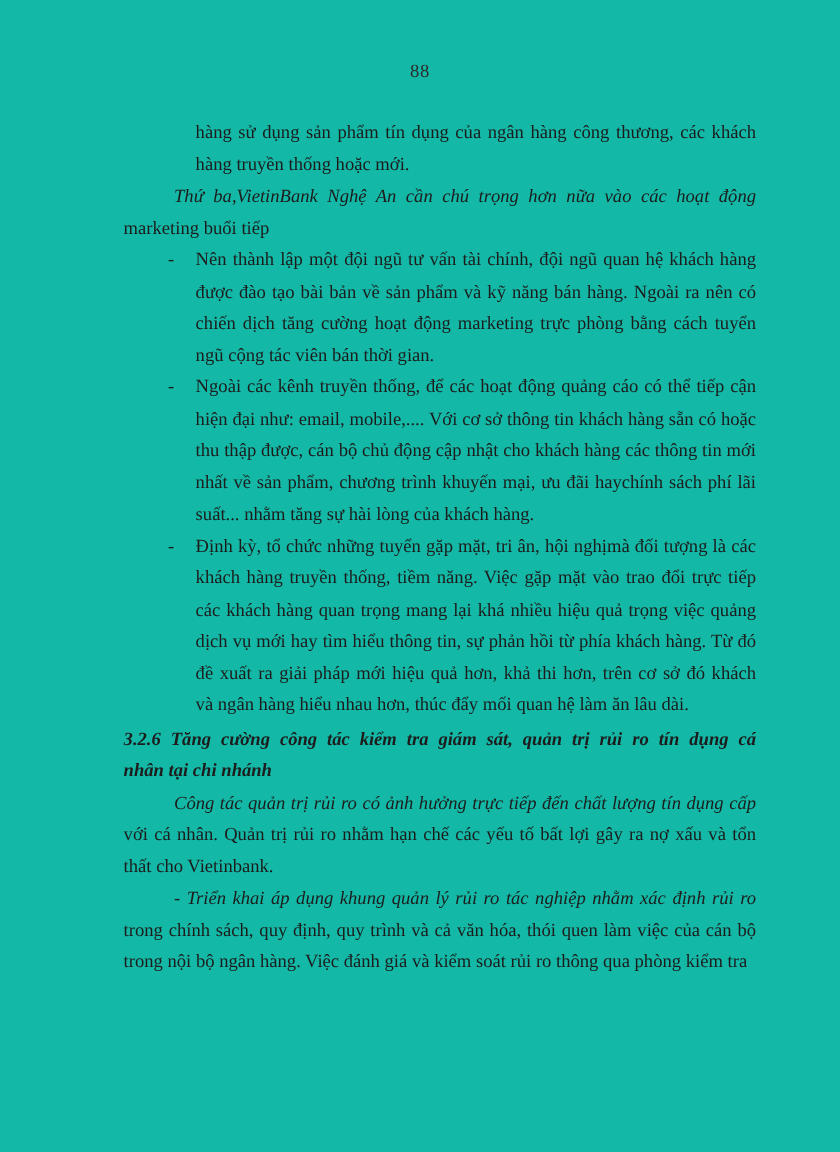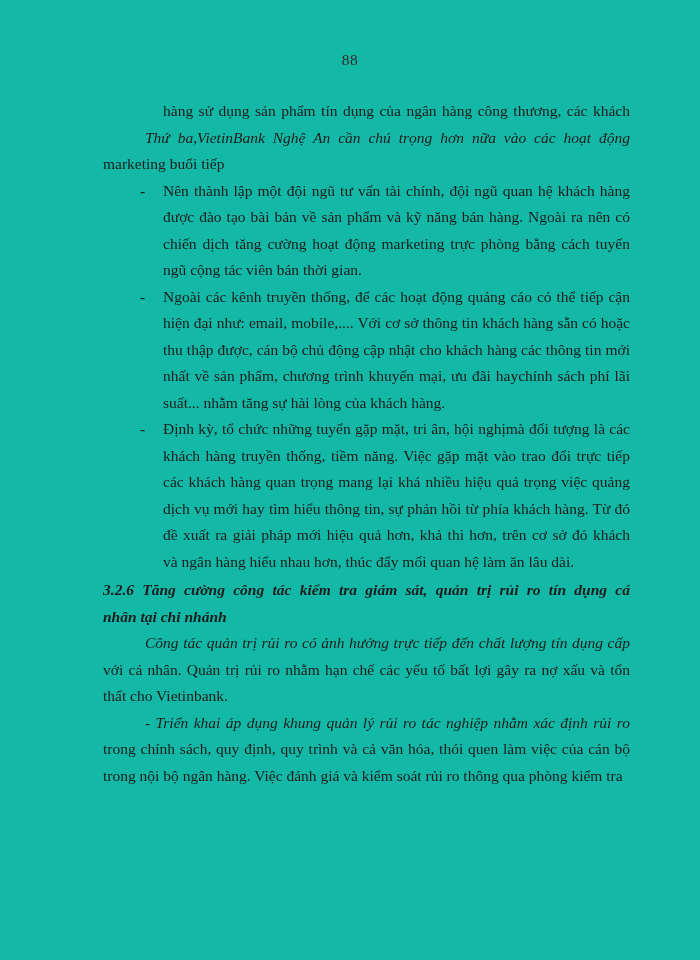--- a/index.html
+++ b/index.html
@@ -58,20 +58,21 @@
   .t-line.first-indent { text-indent: 42px; font-style: italic; }
 </style>
 </head>
 <body>
 
 <div class="page" style="background: #14b8a6; color: rgb(28, 28, 28);">
   <div class="page-number">88</div>
   <div class="body-area">
       <div class="block cont">
         <div class="t-line">hàng sử dụng sản phẩm tín dụng của ngân hàng công thương, các khách</div>
+        <div class="t-line last">hàng truyền thống hoặc mới.</div>
       </div>
       <div class="block para">
         <div class="t-line first-indent">Thứ ba,VietinBank  Nghệ An cần chú trọng hơn nữa vào các hoạt động</div>
         <div class="t-line last">marketing buổi tiếp</div>
       </div>
       <div class="block bullet">
         <span class="dash">-</span>
         <div class="t-line">Nên thành lập một đội ngũ tư vấn tài chính, đội ngũ quan hệ khách hàng</div>
         <div class="t-line">được đào tạo bài bản về sản phẩm và kỹ năng bán hàng. Ngoài ra nên có các</div>
         <div class="t-line">chiến dịch tăng cường hoạt động marketing trực phòng bằng cách tuyển đội</div>

